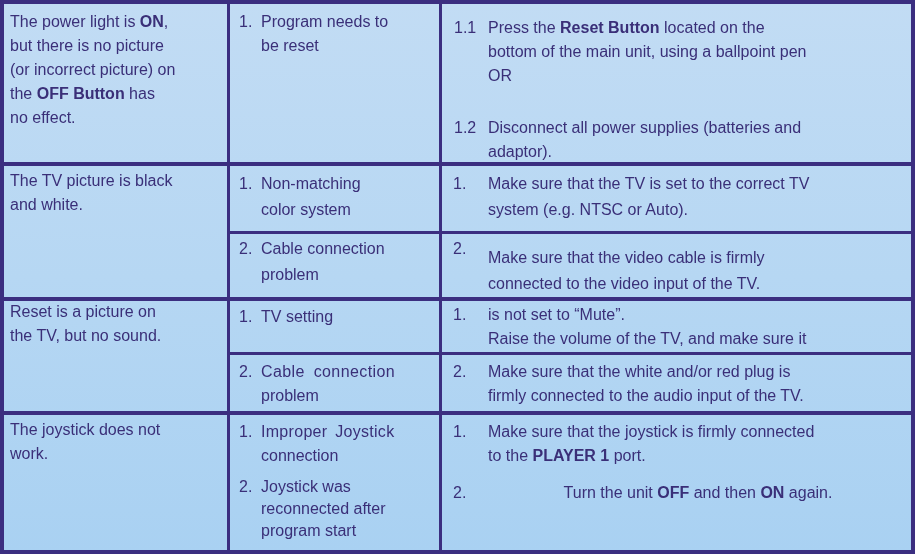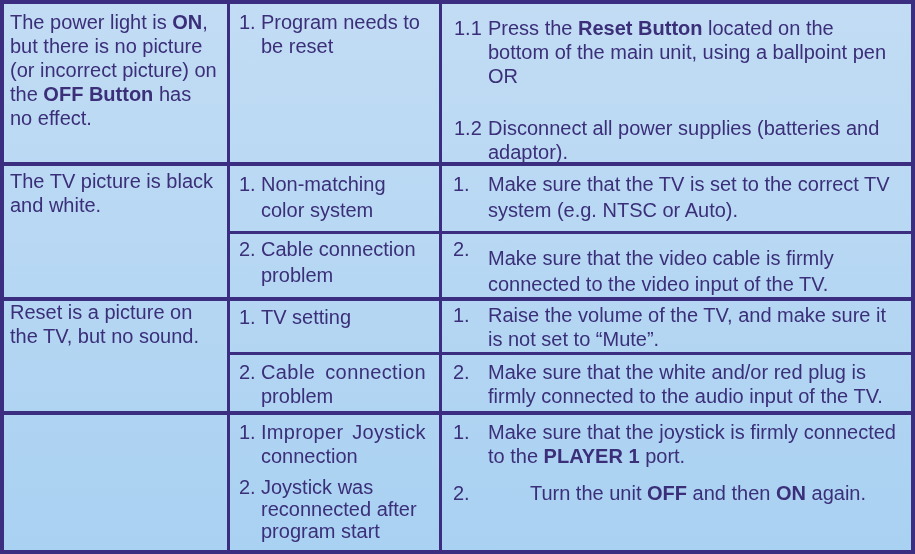--- a/index.html
+++ b/index.html
@@ -10,21 +10,21 @@
     color: #3a2f78;
   }
   .wrap {
     position: absolute; left: 0; top: 0; width: 915px; height: 554px;
     background: linear-gradient(180deg, #c2dcf4 0%, #b6d7f3 50%, #a9d1f2 100%);
   }
   .gl {
     position: absolute; background: #3b2e80;
   }
   .cell {
-    position: absolute; font-size: 20px; line-height: 24px;
+    position: absolute; font-size: 16px; line-height: 24px;
     color: #3a2f78;
   }
   .cell b { font-weight: bold; }
   .num { position: absolute; left: 0; top: 0; }
 </style>
 </head>
 <body>
 
 <div class="wrap">
 
@@ -116,32 +116,36 @@
   <div class="cell" style="left:239px;top:360px;width:195px;">
     <span class="num">2.</span>
     <div style="padding-left:22px;">
       <div style="word-spacing:4px;letter-spacing:0.4px;">Cable connection</div>
       <div>problem</div>
     </div>
   </div>
   <div class="cell" style="left:453px;top:303px;width:455px;">
     <span class="num">1.</span>
     <div style="padding-left:35px;">
+      <div>is not set to “Mute”.</div>
       <div>Raise the volume of the TV, and make sure it</div>
-      <div>is not set to “Mute”.</div>
     </div>
   </div>
   <div class="cell" style="left:453px;top:360px;width:455px;">
     <span class="num">2.</span>
     <div style="padding-left:35px;">
       <div>Make sure that the white and/or red plug is</div>
       <div>firmly connected to the audio input of the TV.</div>
     </div>
   </div>
 
+  <div class="cell" style="left:10px;top:418px;width:215px;">
+    <div>The joystick does not</div>
+    <div>work.</div>
+  </div>
   <div class="cell" style="left:239px;top:420px;width:195px;">
     <span class="num">1.</span>
     <div style="padding-left:22px;">
       <div style="word-spacing:3px;letter-spacing:0.3px;">Improper Joystick</div>
       <div>connection</div>
     </div>
   </div>
   <div class="cell" style="left:239px;top:476px;width:195px;line-height:22px;">
     <span class="num">2.</span>
     <div style="padding-left:22px;">

